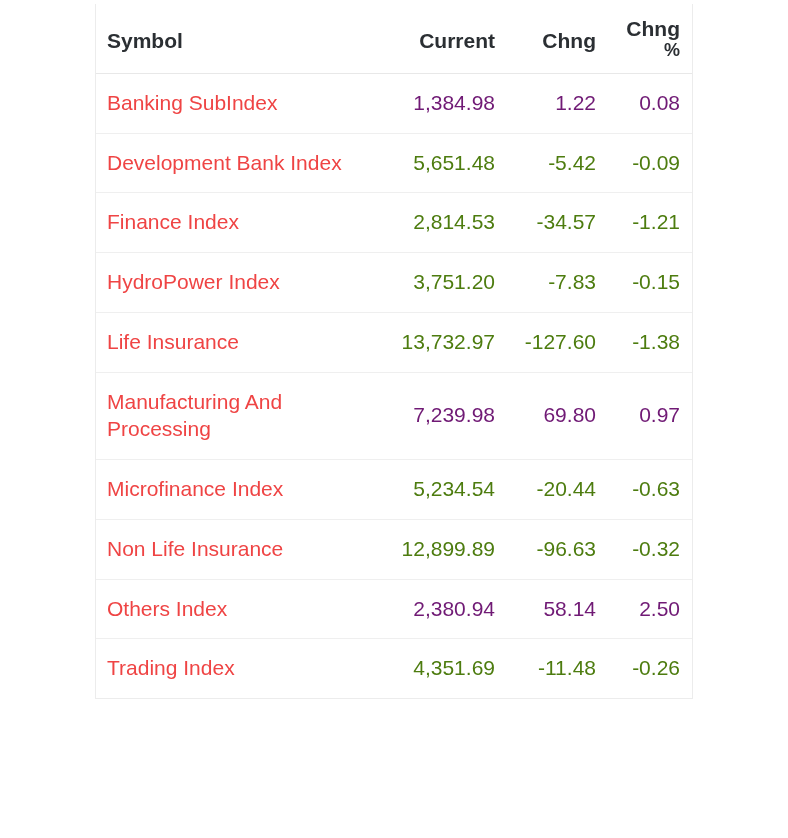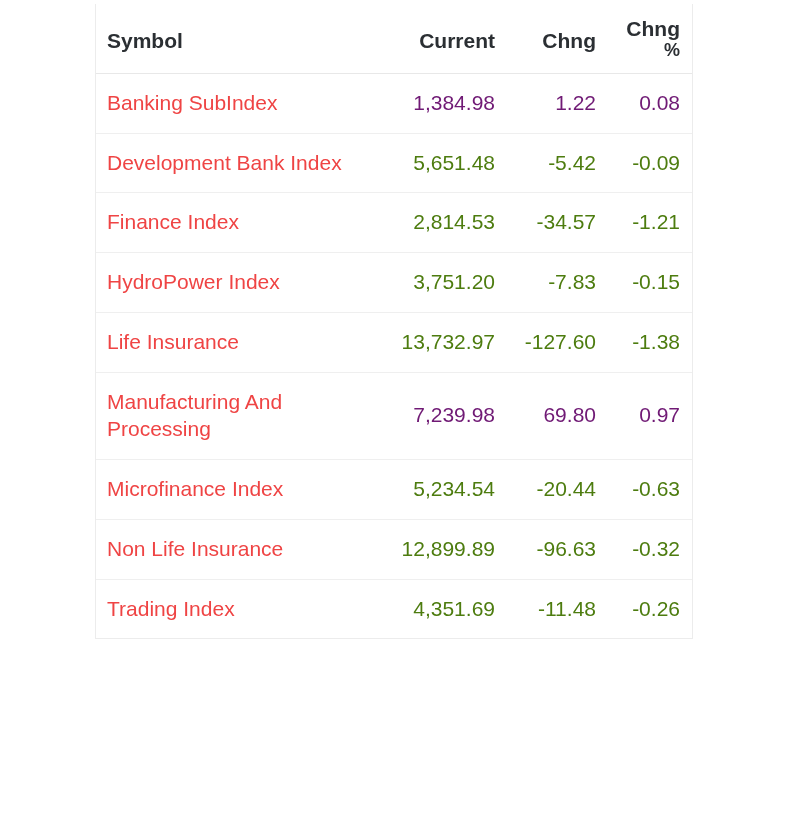--- a/index.html
+++ b/index.html
@@ -248,20 +248,34 @@
             </td>
             <td class="td-num td-chng">
               <span class="cell down">-96.63</span>
             </td>
             <td class="td-num td-chngpct">
               <span class="cell down">-0.32</span>
             </td>
           </tr>
           <tr>
             <td class="td-symbol">
+              <span class="cell">Others Index</span>
+            </td>
+            <td class="td-num td-current">
+              <span class="cell up">2,380.94</span>
+            </td>
+            <td class="td-num td-chng">
+              <span class="cell up">58.14</span>
+            </td>
+            <td class="td-num td-chngpct">
+              <span class="cell up">2.50</span>
+            </td>
+          </tr>
+          <tr>
+            <td class="td-symbol">
               <span class="cell">Trading Index</span>
             </td>
             <td class="td-num td-current">
               <span class="cell down">4,351.69</span>
             </td>
             <td class="td-num td-chng">
               <span class="cell down">-11.48</span>
             </td>
             <td class="td-num td-chngpct">
               <span class="cell down">-0.26</span>

